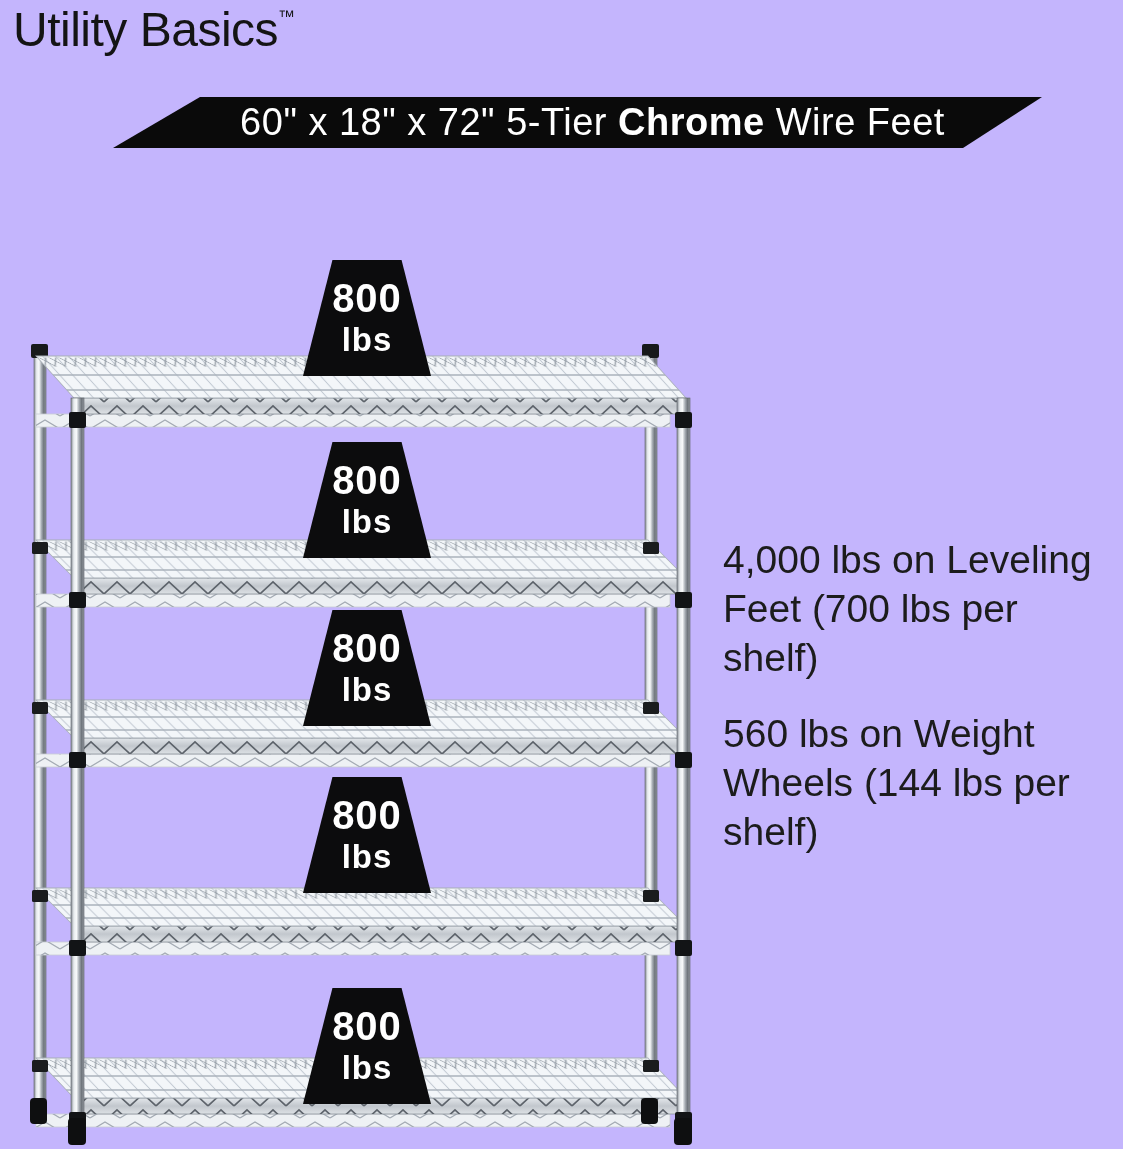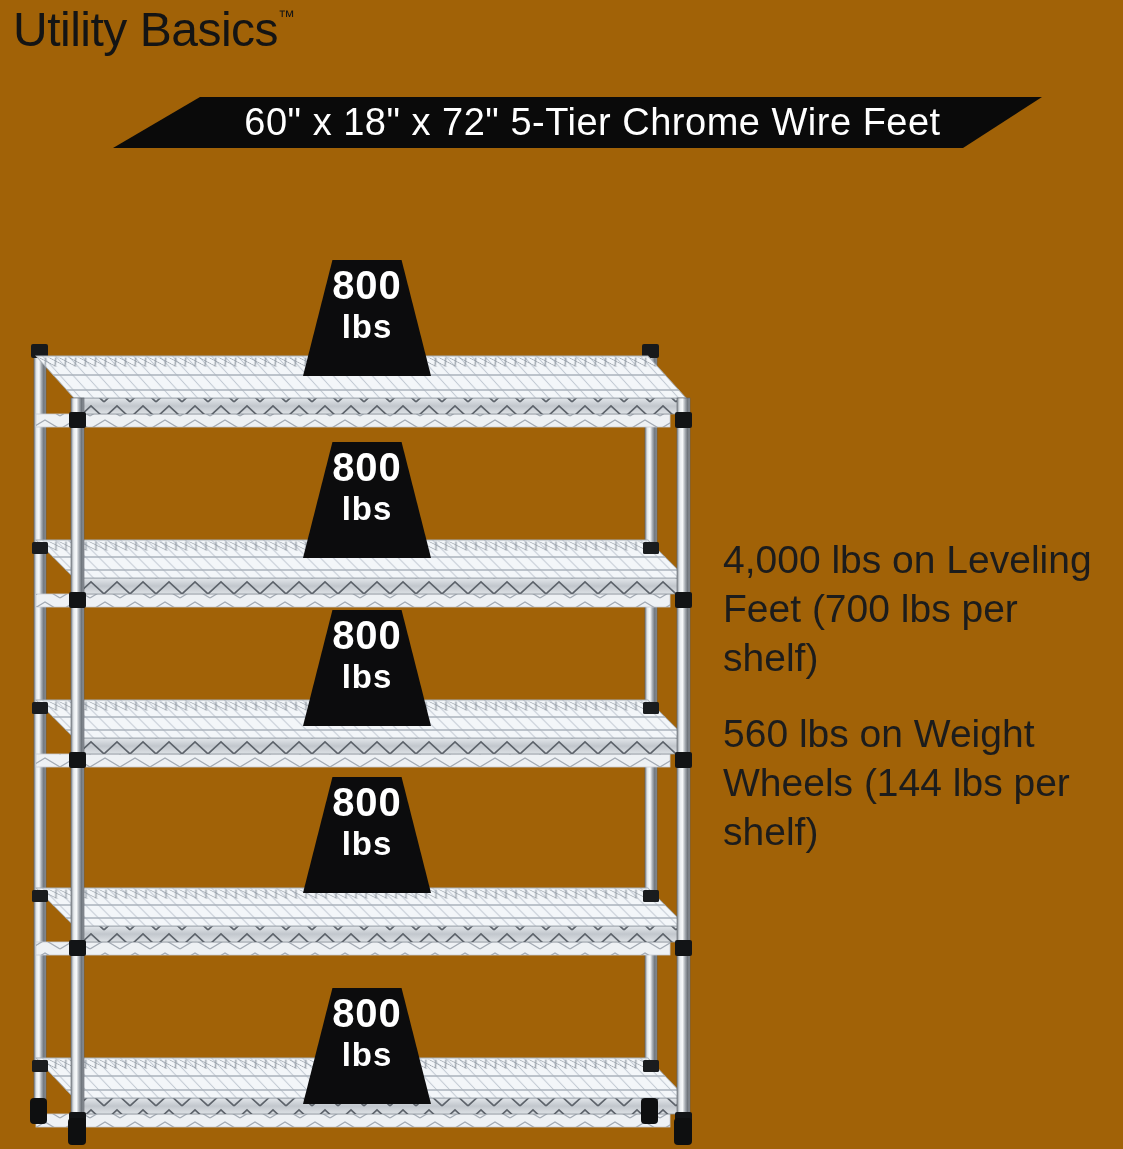--- a/index.html
+++ b/index.html
@@ -1,44 +1,44 @@
 <!DOCTYPE html>
 <html><head>
 <meta charset="utf-8">
 <style>
   html,body{margin:0;padding:0;background:#ffffff;}
   .page{
-    position:relative;width:1123px;height:1149px;overflow:hidden;background:#a16207;
+    position:relative;width:1123px;height:1149px;overflow:hidden;background:#c4b5fd;
     font-family:"Liberation Sans",sans-serif;color:#1c1c1c;
   }
   
   .brand{
     position:absolute;left:13px;top:2px;font-size:48px;line-height:56px;
     color:#141414;letter-spacing:-0.5px;white-space:pre;
   }
   .brand .tm{font-size:17px;position:relative;top:-24px;letter-spacing:0;}
   
   .banner{
     position:absolute;left:113px;top:97px;width:929px;height:51px;background:#0a0a0a;
     clip-path:polygon(87px 0,100% 0,850px 100%,0 100%);
     display:flex;align-items:center;justify-content:center;
   }
   .banner .banner-text{
     white-space:pre;color:#ffffff;font-size:38px;letter-spacing:0.5px;padding-left:30px;
   }
-  .banner b{font-weight:400;}
+  .banner b{font-weight:700;}
   
   .rack{position:absolute;left:0px;top:340px;width:710px;height:810px;}
   
   .weight{
     position:absolute;left:303px;width:128px;height:116px;background:#0c0c0d;
     clip-path:polygon(23% 0,77% 0,100% 100%,0 100%);
     color:#ffffff;text-align:center;font-weight:800;
   }
-  .weight .v{font-size:40px;line-height:42px;margin-top:4px;letter-spacing:1px;}
+  .weight .v{font-size:40px;line-height:42px;margin-top:17px;letter-spacing:1px;}
   .weight .u{font-size:33px;line-height:42px;letter-spacing:1px;}
   .w1{top:260px}.w2{top:442px}.w3{top:610px}.w4{top:777px}.w5{top:988px}
   
   .cap-col{
     position:absolute;left:723px;top:450px;width:420px;
     font-size:39px;line-height:49px;color:#1c1c1c;
   }
   .cap-col .head{margin:0 0 36px 0;}
   .cap-col p{margin:0 0 27px 0;}
   .cap-col b{font-weight:400;}

